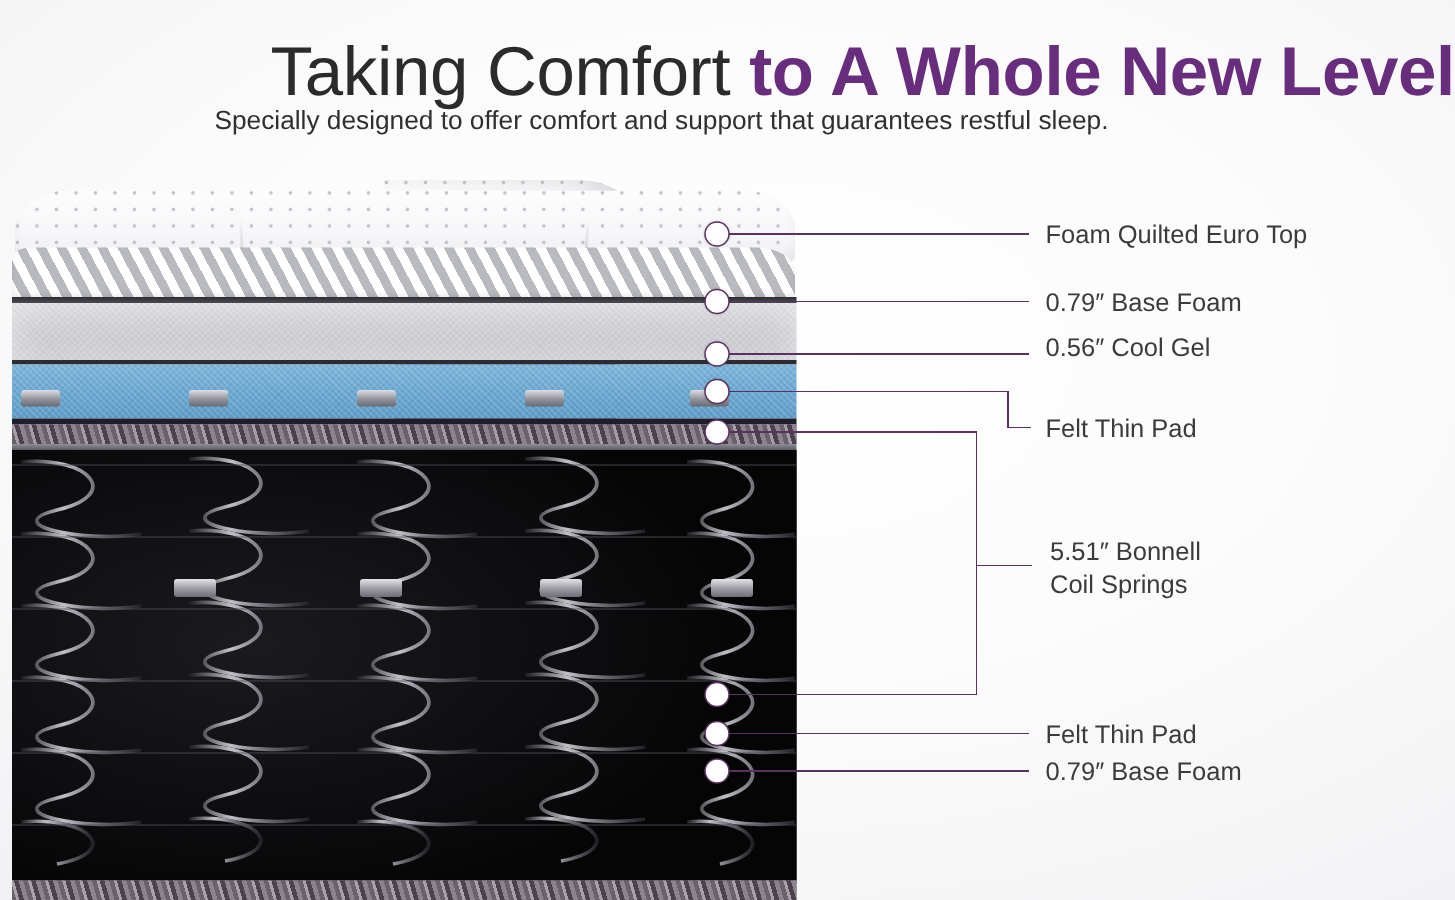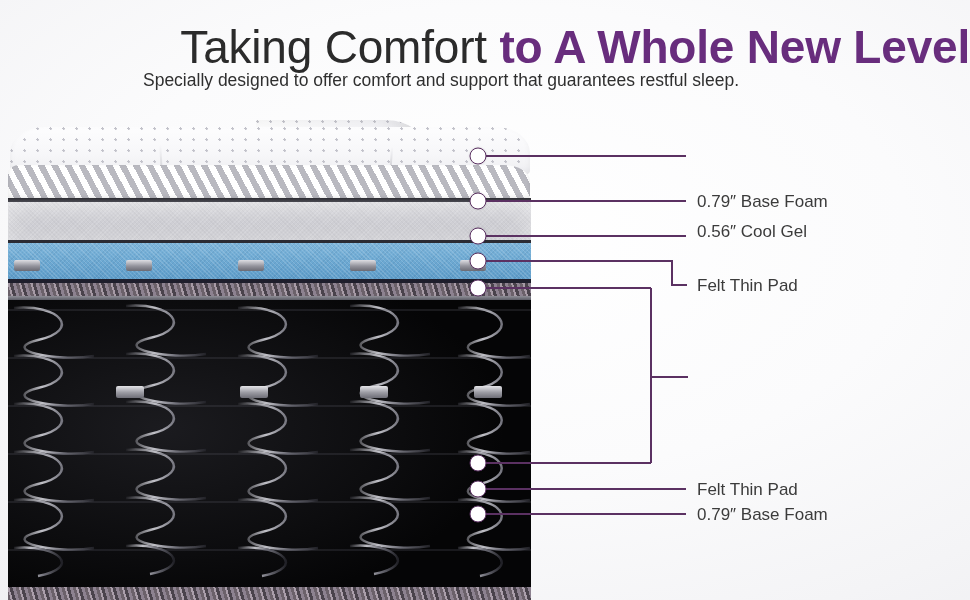--- a/index.html
+++ b/index.html
@@ -325,29 +325,36 @@
 
   <div class="dot" style="left:478px;top:156px"></div>
   <div class="dot" style="left:478px;top:201px"></div>
   <div class="dot" style="left:478px;top:236px"></div>
   <div class="dot" style="left:478px;top:261px"></div>
   <div class="dot" style="left:478px;top:288px"></div>
   <div class="dot" style="left:478px;top:463px"></div>
   <div class="dot" style="left:478px;top:489px"></div>
   <div class="dot" style="left:478px;top:514px"></div>
 
+  <div class="label" style="left:697px;top:146px">
+    <div>Foam Quilted Euro Top</div>
+  </div>
   <div class="label" style="left:697px;top:191px">
     <div>0.79″ Base Foam</div>
   </div>
   <div class="label" style="left:697px;top:221px">
     <div>0.56″ Cool Gel</div>
   </div>
   <div class="label" style="left:697px;top:275px">
     <div>Felt Thin Pad</div>
   </div>
+  <div class="label" style="left:700px;top:357px">
+    <div>5.51″ Bonnell</div>
+    <div>Coil Springs</div>
+  </div>
   <div class="label" style="left:697px;top:479px">
     <div>Felt Thin Pad</div>
   </div>
   <div class="label" style="left:697px;top:504px">
     <div>0.79″ Base Foam</div>
   </div>
 
 </div>
 
 </body></html>

